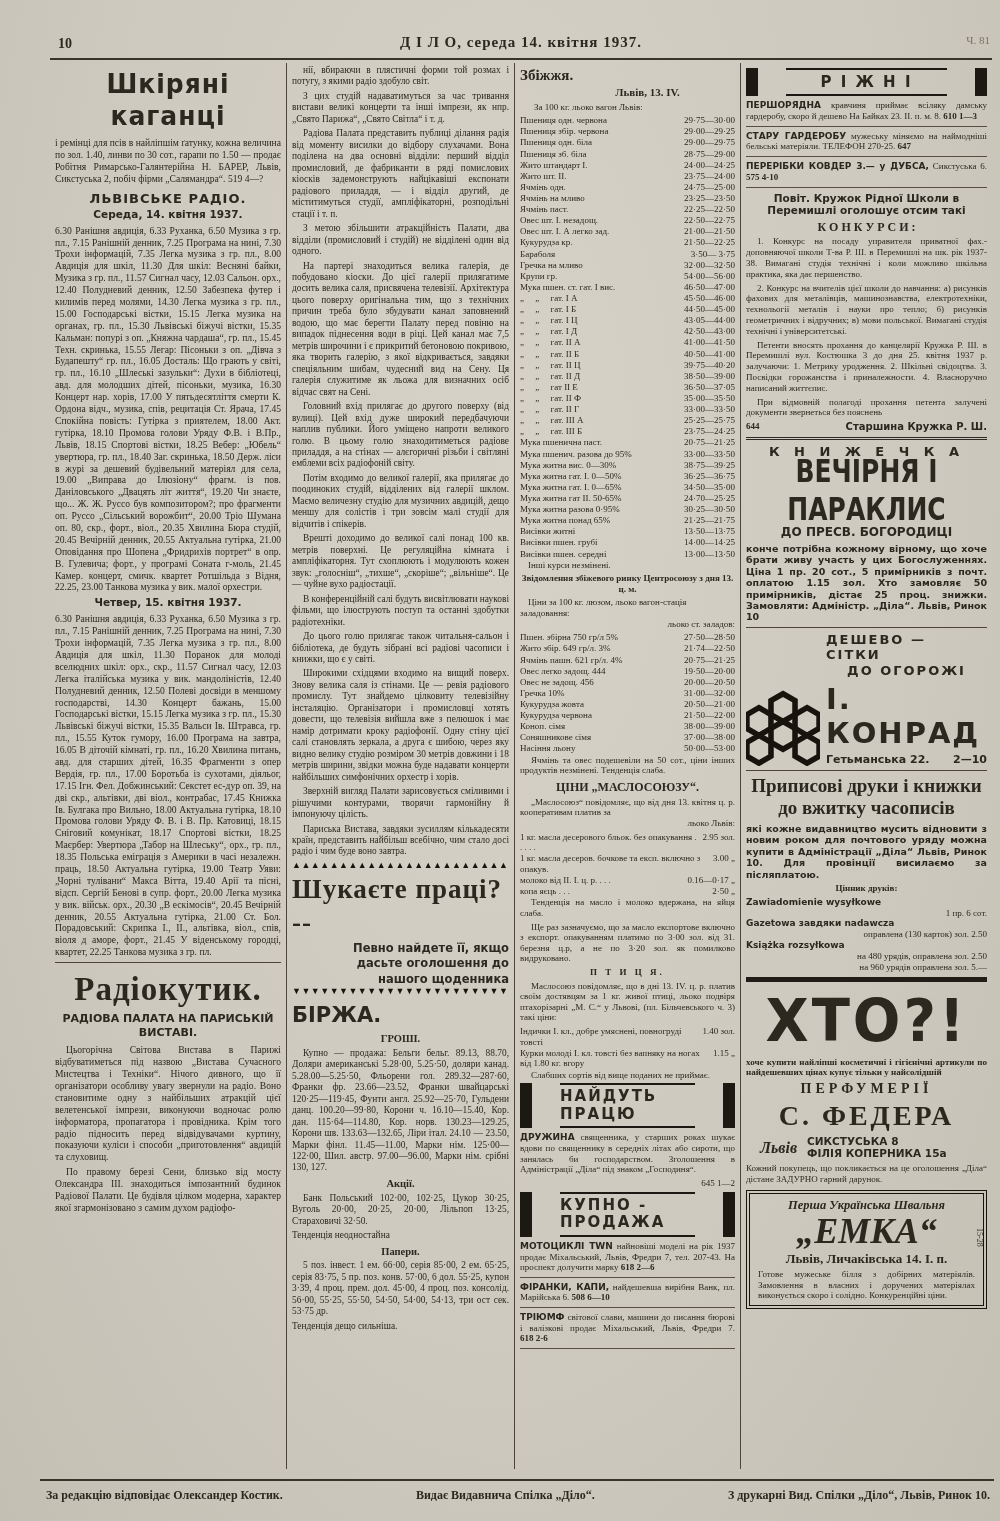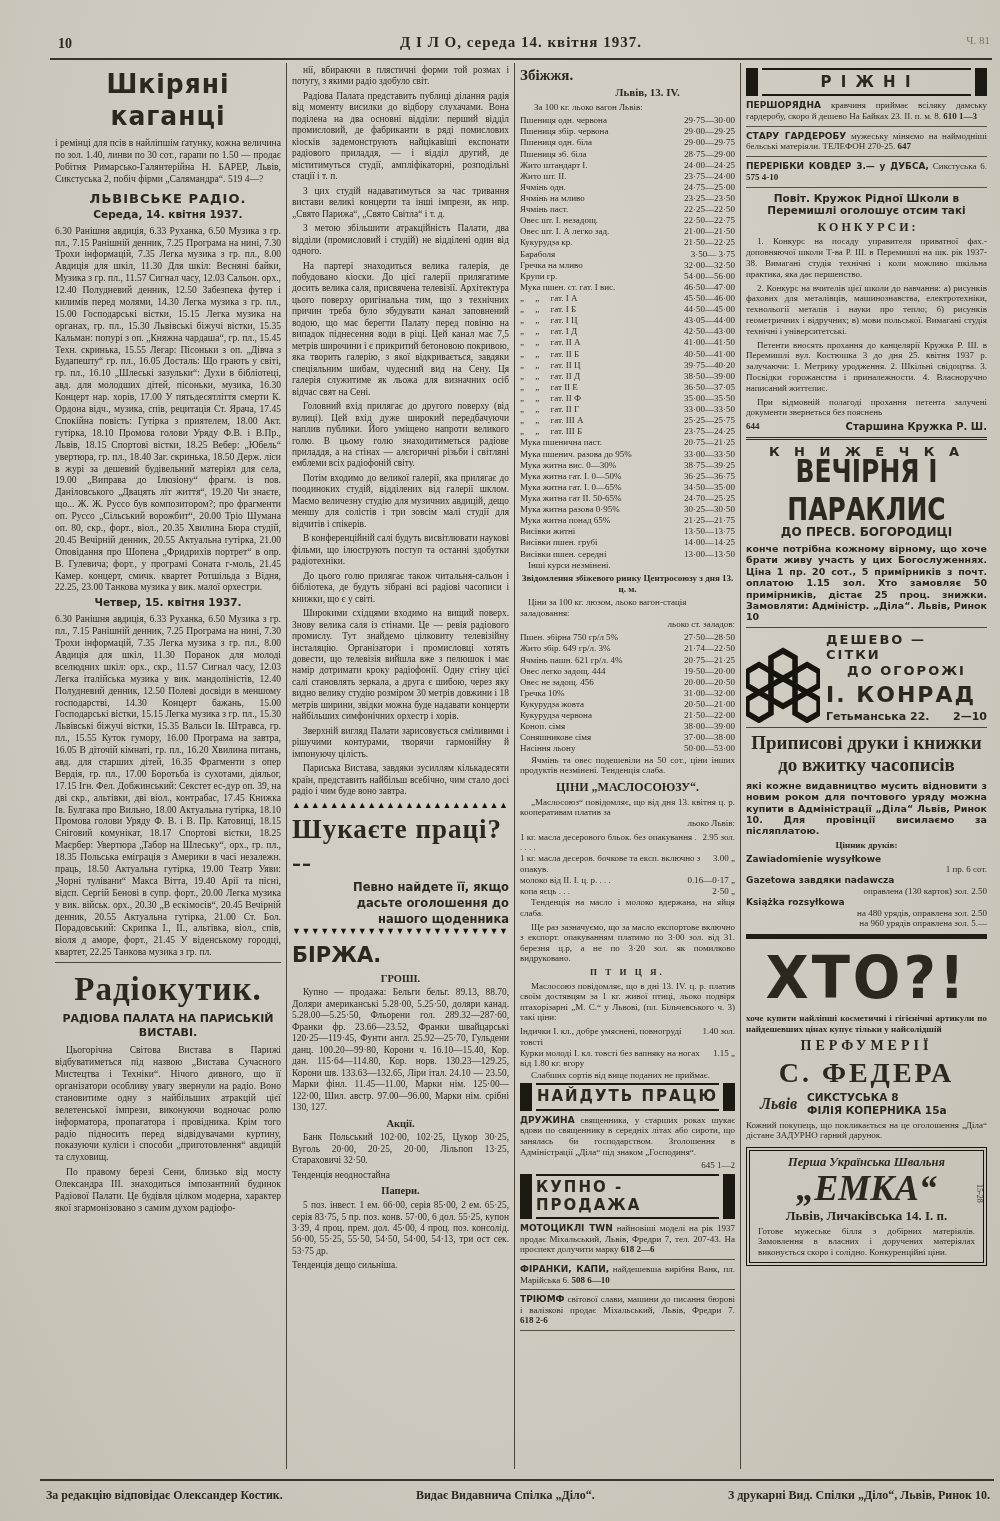--- a/index.html
+++ b/index.html
@@ -37,33 +37,33 @@
   .tri{line-height:1;font-size:9px;letter-spacing:.5px;color:#17130d;overflow:hidden;white-space:nowrap;height:10px;}
   .seek-title{font-size:27px;font-weight:bold;margin:2px 0 2px 0;letter-spacing:1px;}
   .seek-l{font-weight:bold;font-size:11.5px;text-align:right;font-family:"DejaVu Sans","Liberation Sans",sans-serif;line-height:1.35;}
   .birzha-t{font-family:"DejaVu Sans","Liberation Sans",sans-serif;font-weight:bold;font-size:21px;margin:6px 0 2px 0;}
   .sec-ctr{font-weight:bold;font-size:10.5px;text-align:center;margin:4px 0 2px 0;}
   .grain-t{font-weight:bold;font-size:15px;text-align:left;margin:2px 0 1px 0;}
   .grain-d{font-weight:bold;font-size:11px;text-align:center;margin:0 0 3px 40px;}
   .prow{display:flex;justify-content:space-between;margin:0 0 .5px 0;}
   .pn{padding-right:4px;}
   .pv{white-space:nowrap;}
-  .boxhead{display:flex;align-items:stretch;margin:3px 0 4px 0;}
+  .boxhead{display:flex;align-items:stretch;margin:3px 0 4px 0;gap:24px;}
   .boxhead .sq{width:12px;background:#1c1812;}
   .boxhead .mid{flex:1;margin:0 4px;border-top:2px solid #1c1812;border-bottom:2px solid #1c1812;
         display:flex;align-items:center;justify-content:center;font-weight:bold;font-size:15px;
         letter-spacing:2px;padding:3px 0;font-family:"DejaVu Sans","Liberation Sans",sans-serif;}
   .adlead{font-family:"DejaVu Sans","Liberation Sans",sans-serif;}
   .kk-kicker{font-weight:bold;font-size:13px;text-align:center;letter-spacing:5px;margin:4px 0 1px 0;font-family:"DejaVu Sans","Liberation Sans",sans-serif;}
   .kk-title{font-weight:bold;font-size:25px;text-align:center;letter-spacing:0;margin:0 0 2px 0;transform:scaleY(1.25);font-family:"DejaVu Sans","Liberation Sans",sans-serif;}
   .kk-sub{font-weight:bold;font-size:12px;text-align:center;margin:4px 0 4px 0;font-family:"DejaVu Sans","Liberation Sans",sans-serif;}
   .konrad{display:flex;align-items:flex-end;margin:4px 0;}
   .konrad .txt{flex:1;padding-left:6px;}
   .konrad-l1{font-weight:bold;font-size:13px;letter-spacing:2px;font-family:"DejaVu Sans","Liberation Sans",sans-serif;}
-  .konrad-name{font-weight:bold;font-size:22px;letter-spacing:2px;margin-top:3px;font-family:"DejaVu Sans","Liberation Sans",sans-serif;}
+  .konrad-name{font-weight:bold;font-size:29px;letter-spacing:2px;margin-top:3px;font-family:"DejaVu Sans","Liberation Sans",sans-serif;}
   .konrad-addr{font-weight:bold;font-size:11px;margin-top:2px;display:flex;justify-content:space-between;font-family:"DejaVu Sans","Liberation Sans",sans-serif;}
   .pryp-t{font-weight:bold;font-size:19px;text-align:center;line-height:1.15;margin:4px 0 4px 0;}
   .khto-t{font-family:"DejaVu Sans","Liberation Sans",sans-serif;font-weight:bold;font-size:56px;text-align:center;letter-spacing:3px;margin:2px 0;transform:scaleY(1.05);}
   .perf{font-weight:bold;font-size:14px;letter-spacing:4px;text-align:center;margin:3px 0 1px 0;}
   .feder{font-weight:bold;font-size:28px;text-align:center;letter-spacing:3px;margin:0 0 2px 0;}
   .feder-addr{display:flex;align-items:center;margin:1px 0 3px 0;}
   .feder-city{font-weight:bold;font-size:16px;font-style:italic;padding:0 10px 0 14px;}
   .feder-lines{font-weight:bold;font-size:10.5px;font-family:"DejaVu Sans","Liberation Sans",sans-serif;}
   .emka{border:4px double #17130d;margin:6px 0 0 0;padding:4px 8px;position:relative;}
   .emka .k{font-style:italic;font-weight:bold;font-size:12.5px;text-align:center;}
@@ -105,26 +105,27 @@
         <div class="rk-sub">РАДІОВА ПАЛАТА НА ПАРИСЬКІЙ ВИСТАВІ.</div>
         <p class="just">Цьогорічна Світова Вистава в Парижі відбуватиметься під назвою „Вистава Сучасного Мистецтва і Техніки“. Нічого дивного, що її організатори особливу увагу звернули на радіо. Воно становитиме одну з найбільших атракцій цієї велетенської імпрези, виконуючи водночас ролю інформатора, пропагатора і провідника. Крім того радіо підносить перед відвідувачами куртину, показуючи куліси і способи „приготовлення“ авдицій та слуховищ.</p>
         <p class="just">По правому березі Сени, близько від мосту Олександра ІІІ. знаходиться імпозантний будинок Радіової Палати. Це будівля цілком модерна, характер якої згармонізовано з самим духом радіофо-</p>
       </div>
     </div>
 
     <div class="col c2">
       <div>
 
       <p class="just">нії, вбираючи в плястичні форми той розмах і потугу, з якими радіо здобуло світ.</p>
+          <p class="just">З цих студій надаватимуться за час тривання вистави великі концерти та інші імпрези, як нпр. „Свято Парижа“, „Свято Світла“ і т. д.</p>
           <p class="just">Радіова Палата представить публиці ділання радія від моменту висилки до відбору слухачами. Вона поділена на два основні відділи: перший відділ промисловий, де фабриканти в ряді помислових кіосків задемонструють найцікавіші експонати радіового приладдя, — і відділ другий, де міститимуться студії, ампліфікаторні, розподільні стації і т. п.</p>
-          <p class="just">З цих студій надаватимуться за час тривання вистави великі концерти та інші імпрези, як нпр. „Свято Парижа“, „Свято Світла“ і т. д.</p>
           <p class="just">З метою збільшити атракційність Палати, два відділи (промисловий і студій) не відділені один від одного.</p>
           <p class="just">На партері знаходиться велика галерія, де побудовано кіоски. До цієї галерії прилягатиме досить велика саля, присвячена телевізії. Архітектура цього поверху оригінальна тим, що з технічних причин треба було збудувати канал заповнений водою, що має берегти Палату перед повіню на випадок піднесення води в ріці. Цей канал має 7,5 метрів широчини і є прикритий бетоновою покривою, яка творить галерію, з якої відкривається, завдяки спеціяльним шибам, чудесний вид на Сену. Ця галерія служитиме як льожа для визначних осіб відчас свят на Сені.</p>
           <p class="just">Головний вхід прилягає до другого поверху (від вулиці). Цей вхід дуже широкий передбачуючи наплив публики. Його уміщено напроти великого голю. В цьому голю знаходитиметься радіове приладдя, а на стінах — алєгоричні різьби і світляні емблеми всіх радіофоній світу.</p>
           <p class="just">Потім входимо до великої галерії, яка прилягає до поодиноких студій, відділених від галерії шклом. Маємо величезну студію для музичних авдицій, дещо меншу для солістів і три зовсім малі студії для відчитів і спікерів.</p>
+          <p class="just">Врешті доходимо до великої салі понад 100 кв. метрів поверхні. Це регуляційна кімната і ампліфікаторня. Тут схоплюють і модулюють кожен звук: „голосніш“, „тихше“, „скоріше“; „вільніше“. Це — чуйне вухо радіостації.</p>
           <p class="just">В конференційній салі будуть висвітлювати наукові фільми, що ілюструють поступ та останні здобутки радіотехніки.</p>
           <p class="just">До цього голю прилягає також читальня-сальон і бібліотека, де будуть зібрані всі радіові часописи і книжки, що є у світі.</p>
           <p class="just">Широкими східцями входимо на вищий поверх. Знову велика саля із стінами. Це — ревія радіового промислу. Тут знайдемо цілковиту телевізійну інсталяцію. Організатори і промисловці хотять довести, що телевізія вийшла вже з пелюшок і має намір дотримати кроку радіофонії. Одну стіну цієї салі становлять зеркала, а друга є шибою, через яку видно велику студію розміром 30 метрів довжини і 18 метрів ширини, звідки можна буде надавати концерти найбільших симфонічних орхестр і хорів.</p>
           <p class="just">Зверхній вигляд Палати зарисовується сміливими і рішучими контурами, творячи гармонійну й імпонуючу цілість.</p>
           <p class="just">Париська Вистава, завдяки зусиллям кількадесяти країн, представить найбільш всебічно, чим стало досі радіо і чим буде воно завтра.</p>
         </div>
       <div>
         <div class="tri">▲▲▲▲▲▲▲▲▲▲▲▲▲▲▲▲▲▲▲▲▲▲▲▲▲▲▲▲▲▲▲▲</div>
         <div class="seek-title">Шукаєте праці? --</div>
         <div class="seek-l">Певно найдете її, якщо</div>

